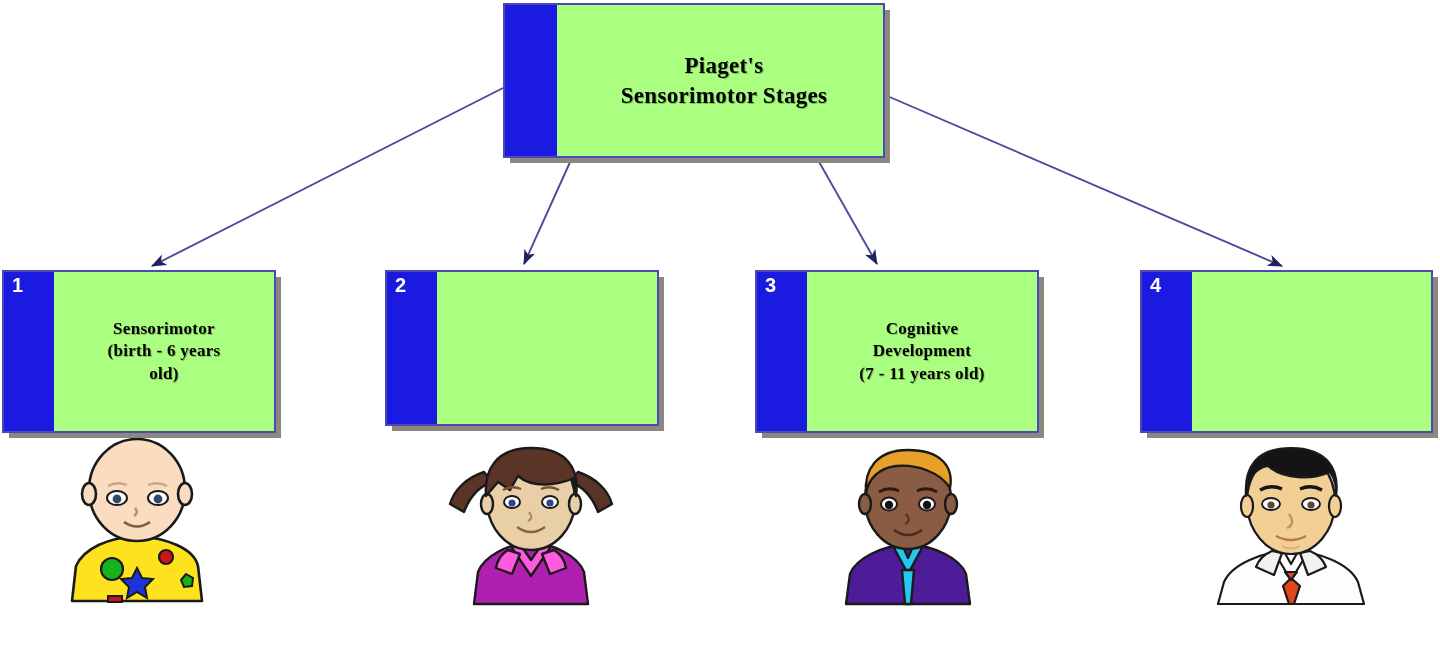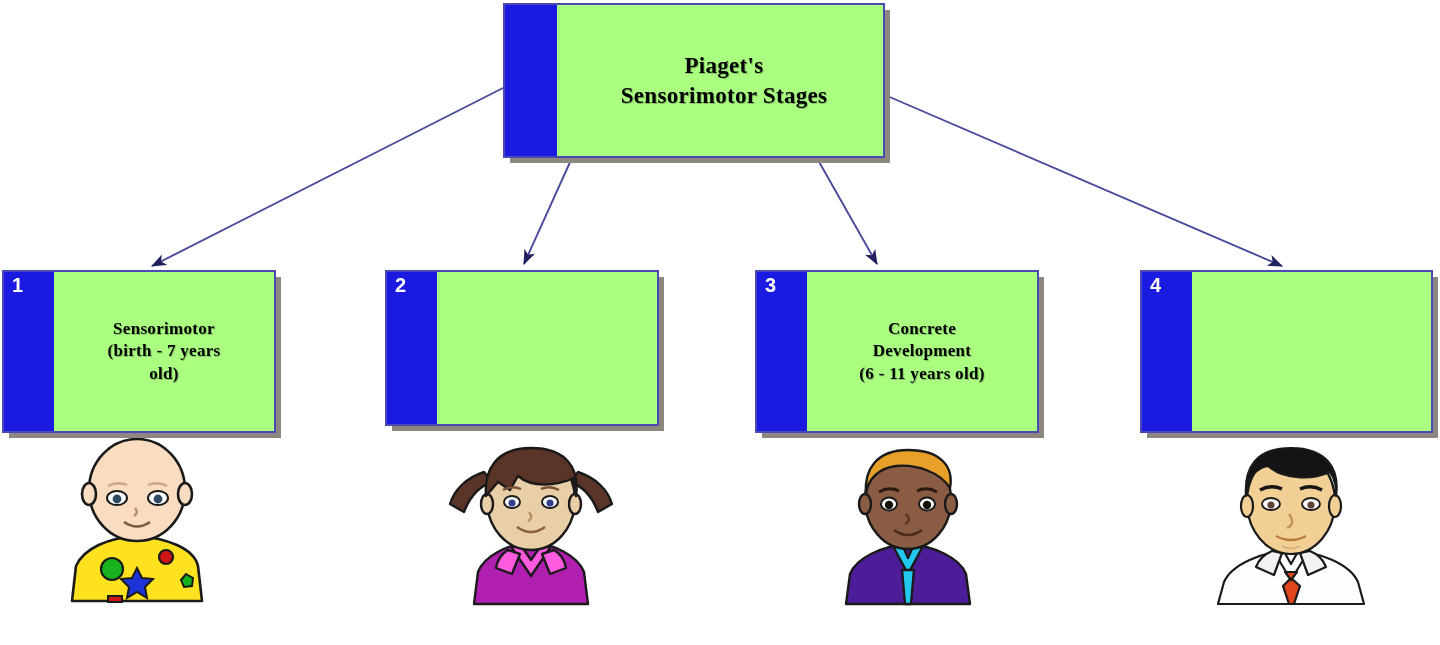--- a/index.html
+++ b/index.html
@@ -109,41 +109,41 @@
     </div>
   </div>
 
   <div class="node stage-node" id="stage-1">
     <div class="tabcol">
       <span class="num">1</span>
     </div>
     <div class="body">
       <div class="label">
         <div>Sensorimotor</div>
-        <div>(birth - 7 years</div>
+        <div>(birth - 6 years</div>
         <div>old)</div>
       </div>
     </div>
   </div>
 
   <div class="node stage-node" id="stage-2">
     <div class="tabcol">
       <span class="num">2</span>
     </div>
   </div>
 
   <div class="node stage-node" id="stage-3">
     <div class="tabcol">
       <span class="num">3</span>
     </div>
     <div class="body">
       <div class="label">
-        <div>Concrete</div>
+        <div>Cognitive</div>
         <div>Development</div>
-        <div>(6 - 11 years old)</div>
+        <div>(7 - 11 years old)</div>
       </div>
     </div>
   </div>
 
   <div class="node stage-node" id="stage-4">
     <div class="tabcol">
       <span class="num">4</span>
     </div>
   </div>
 

